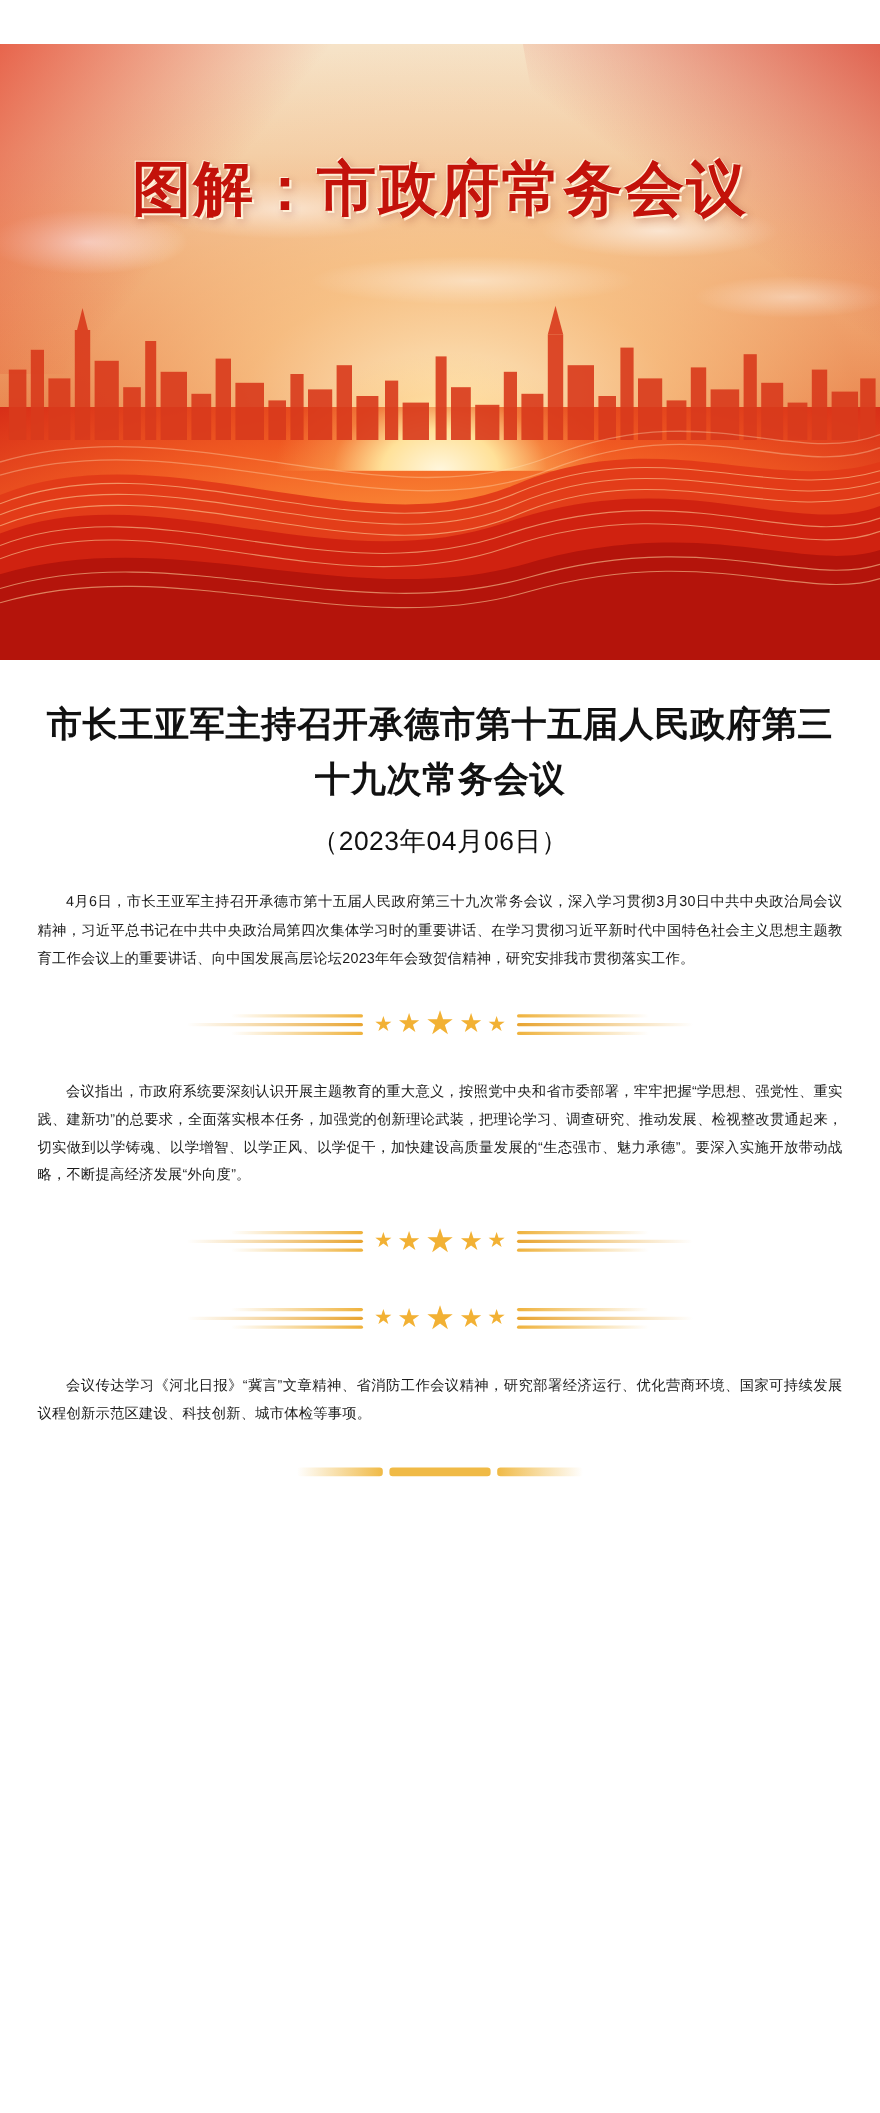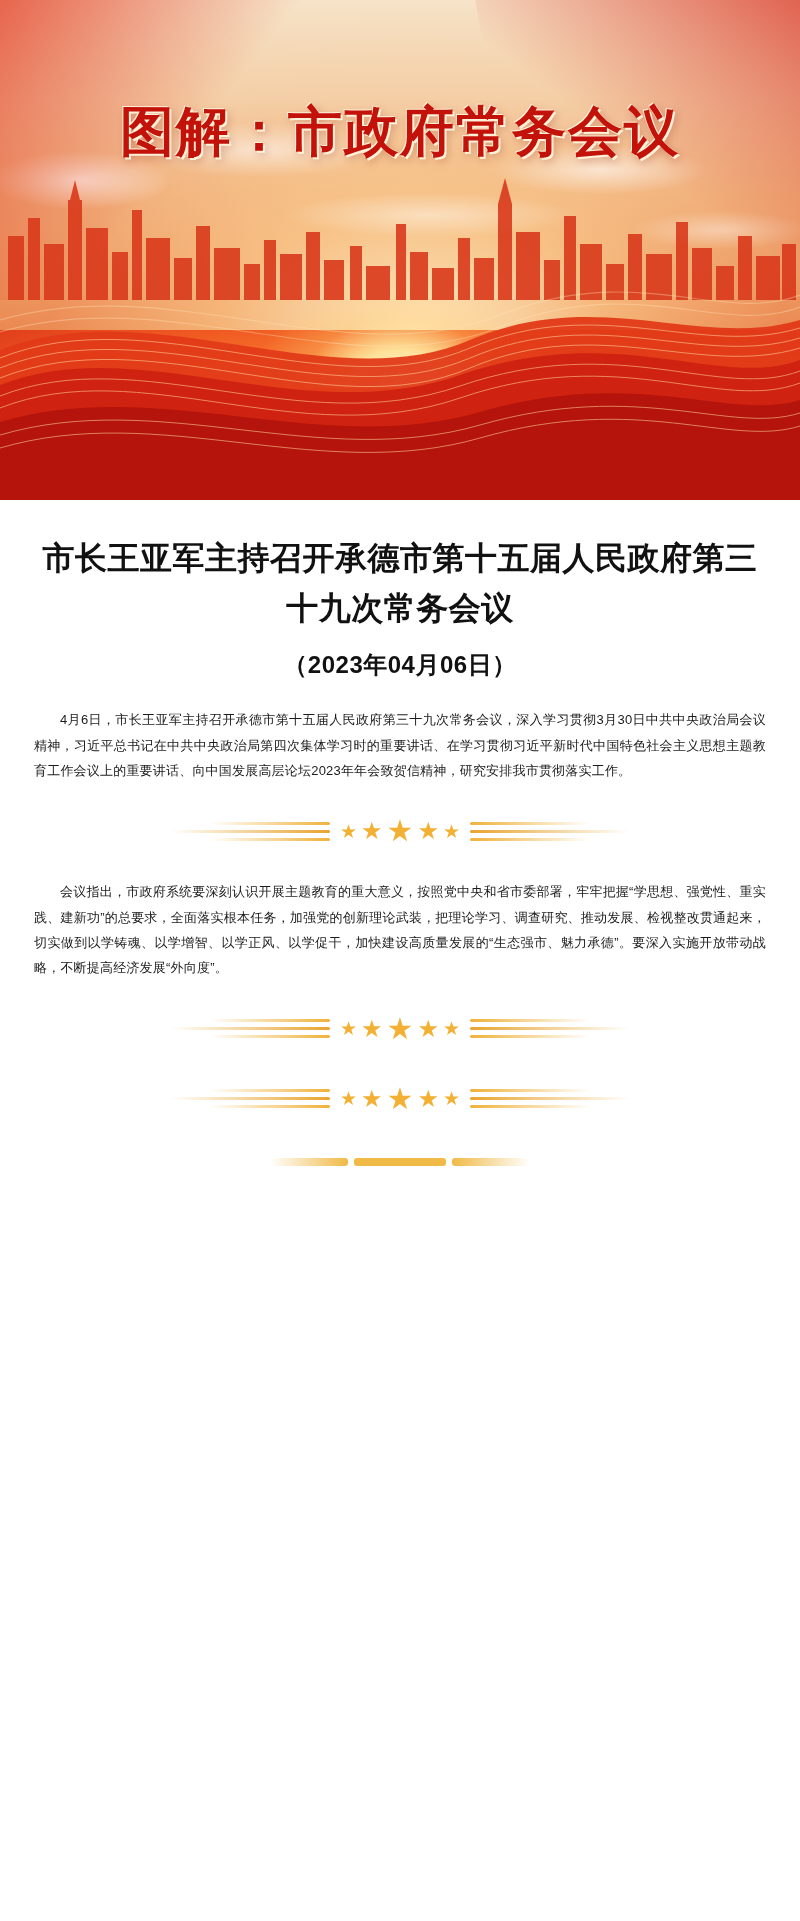--- a/index.html
+++ b/index.html
@@ -18,24 +18,25 @@
     width: 800px;
     min-height: 1921px;
     background: #ffffff;
     overflow: hidden;
   }
 
   
   .hero {
     position: relative;
     width: 800px;
-    height: 500px;
+    height: 560px;
     overflow: hidden;
     background:
       radial-gradient(ellipse 120% 80% at 50% 105%, #ffd27a 0%, #ff9b3d 28%, #f05a22 52%, #cf1f14 78%, #a8120c 100%);
+    margin-top: 40px;
   }
   
   .hero-sky {
     position: absolute;
     left: 0; top: 0;
     width: 800px; height: 330px;
     background:
       radial-gradient(ellipse 70% 100% at 52% 100%, rgba(255,240,200,0.95) 0%, rgba(255,215,150,0.55) 35%, rgba(255,170,110,0.15) 65%, rgba(255,150,100,0) 100%),
       linear-gradient(180deg, #f6e3c8 0%, #f3d3ad 30%, #efb27f 60%, #e8854e 100%);
   }
@@ -117,21 +118,21 @@
     font-size: 32px;
     font-weight: bold;
     line-height: 1.55;
     color: #111;
     letter-spacing: .5px;
   }
   .headline-date {
     margin-top: 16px;
     text-align: center;
     font-size: 24px;
-    font-weight: bold;
+    font-weight: normal;
     color: #111;
     letter-spacing: .5px;
   }
   .para {
     margin-top: 26px;
     font-size: 13px;
     line-height: 1.95;
     text-align: justify;
     text-justify: inter-ideograph;
     text-indent: 2em;
@@ -340,20 +341,21 @@
         <span class="s-mid">★</span>
         <span class="s-sm">★</span>
       </span>
       <span class="div-lines right">
           <i></i>
           <i></i>
           <i></i>
         </span>
     </div>
 
+    <p class="para">会议传达学习《河北日报》“冀言”文章精神、省消防工作会议精神，研究部署经济运行、优化营商环境、国家可持续发展议程创新示范区建设、科技创新、城市体检等事项。</p>
 
     <div class="bottom-bar">
       <i class="b1"></i>
         <i class="b2"></i>
         <i class="b3"></i>
     </div>
   </div>
 </div>
 
 </body></html>

